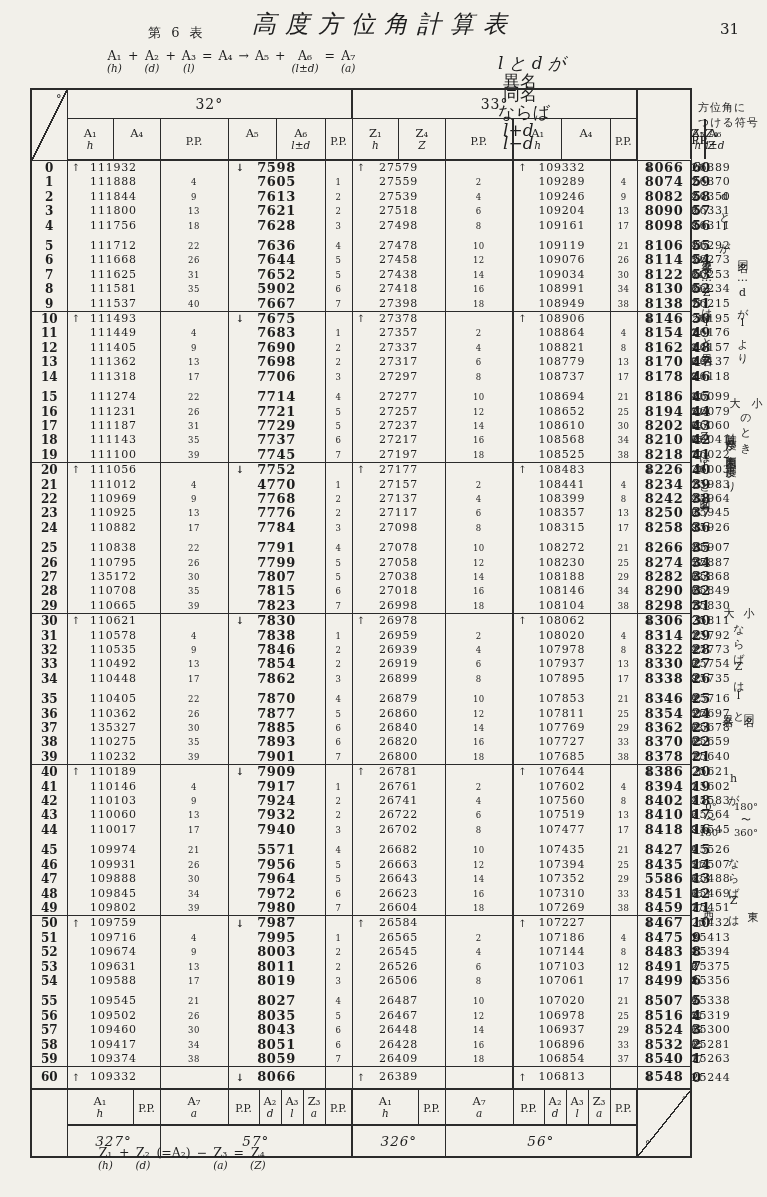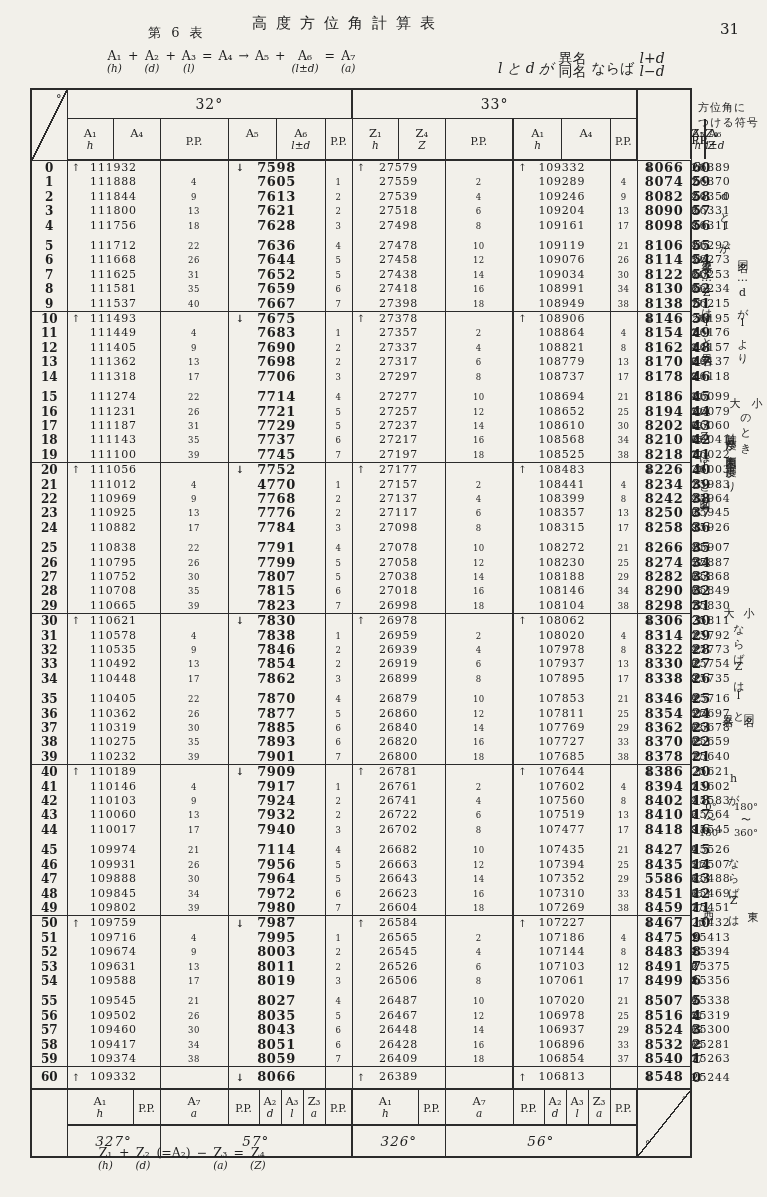--- a/index.html
+++ b/index.html
@@ -1,31 +1,31 @@
 <!DOCTYPE html>
 <html><head>
 <meta charset="utf-8">
 <style>
   html,body{margin:0;padding:0;}
   body{background:#d8d6d0;font-family:"DejaVu Serif", serif;}
   .page{position:relative;width:767px;height:1197px;background:#f2f0ea;overflow:hidden;color:#1e1e1e;}
 
   
   .tbl-label{position:absolute;left:148px;top:24px;font-size:13px;letter-spacing:3px;}
-  .page-title{position:absolute;left:252px;top:14px;font-size:15px;letter-spacing:9px;font-weight:500;}
+  .page-title{position:absolute;left:252px;top:8px;font-size:24px;letter-spacing:9px;font-weight:500;font-style:italic;}
   .page-number{position:absolute;left:720px;top:20px;font-size:15px;}
 
   
   .formula{position:absolute;display:flex;align-items:flex-start;}
   .formula-top{left:104px;top:49px;}
   .formula-bottom{left:95px;top:1146px;}
   .fterm{display:flex;flex-direction:column;align-items:center;margin:0 3px;}
   .ft-main{font-size:12.5px;line-height:14px;white-space:nowrap;}
   .ft-sub{font-size:10.5px;line-height:11px;font-style:italic;white-space:nowrap;}
-  .side-note{position:absolute;left:498px;top:52px;display:flex;align-items:flex-end;font-size:14px;}
+  .side-note{position:absolute;left:498px;top:52px;display:flex;align-items:flex-start;font-size:17px;flex-direction:column;}
   .side-note .stack{display:flex;flex-direction:column;margin:0 5px;line-height:13px;text-align:center;}
   .it{font-style:italic;}
   .bottom-note{position:absolute;left:418px;top:1208px;font-size:11px;letter-spacing:0.5px;}
 
   
   .tbl-wrap{position:absolute;left:30px;top:88px;}
   table{border-collapse:collapse;table-layout:fixed;width:660px;border:2px solid #2b2b2b;background:transparent;}
   th,td{padding:0;margin:0;border-left:1px solid #2b2b2b;text-align:center;vertical-align:middle;font-weight:normal;}
   th.hv,td.hv{border-left-width:2px;}
   thead tr.r1 th{height:28px;font-size:14px;border-bottom:1px solid #2b2b2b;}
@@ -381,21 +381,21 @@
             <td class="val bcol" colspan="2">8122</td>
             <td class="pp">6</td>
             <td class="val" colspan="2">26253</td>
             <td class="pp">14</td>
             <td class="minr hv">53</td>
           </tr>
           <tr class="">
             <td class="min">8</td>
             <td class="val" colspan="2">111581</td>
             <td class="pp">35</td>
-            <td class="val bcol" colspan="2">7659</td>
+            <td class="val bcol" colspan="2">5902</td>
             <td class="pp">6</td>
             <td class="val" colspan="2">27418</td>
             <td class="pp">16</td>
             <td class="val hv" colspan="2">108991</td>
             <td class="pp">34</td>
             <td class="val bcol" colspan="2">8130</td>
             <td class="pp">6</td>
             <td class="val" colspan="2">26234</td>
             <td class="pp">16</td>
             <td class="minr hv">52</td>
@@ -683,21 +683,21 @@
             <td class="val hv" colspan="2">108230</td>
             <td class="pp">25</td>
             <td class="val bcol" colspan="2">8274</td>
             <td class="pp">5</td>
             <td class="val" colspan="2">25887</td>
             <td class="pp">12</td>
             <td class="minr hv">34</td>
           </tr>
           <tr class="">
             <td class="min">27</td>
-            <td class="val" colspan="2">110752</td>
+            <td class="val" colspan="2">135172</td>
             <td class="pp">30</td>
             <td class="val bcol" colspan="2">7807</td>
             <td class="pp">5</td>
             <td class="val" colspan="2">27038</td>
             <td class="pp">14</td>
             <td class="val hv" colspan="2">108188</td>
             <td class="pp">29</td>
             <td class="val bcol" colspan="2">8282</td>
             <td class="pp">6</td>
             <td class="val" colspan="2">25868</td>
@@ -843,21 +843,21 @@
             <td class="val hv" colspan="2">107811</td>
             <td class="pp">25</td>
             <td class="val bcol" colspan="2">8354</td>
             <td class="pp">5</td>
             <td class="val" colspan="2">25697</td>
             <td class="pp">11</td>
             <td class="minr hv">24</td>
           </tr>
           <tr class="">
             <td class="min">37</td>
-            <td class="val" colspan="2">110319</td>
+            <td class="val" colspan="2">135327</td>
             <td class="pp">30</td>
             <td class="val bcol" colspan="2">7885</td>
             <td class="pp">6</td>
             <td class="val" colspan="2">26840</td>
             <td class="pp">14</td>
             <td class="val hv" colspan="2">107769</td>
             <td class="pp">29</td>
             <td class="val bcol" colspan="2">8362</td>
             <td class="pp">6</td>
             <td class="val" colspan="2">25678</td>
@@ -973,21 +973,21 @@
             <td class="val bcol" colspan="2">8418</td>
             <td class="pp">3</td>
             <td class="val" colspan="2">25545</td>
             <td class="pp">8</td>
             <td class="minr hv">16</td>
           </tr>
           <tr class="gap">
             <td class="min">45</td>
             <td class="val" colspan="2">109974</td>
             <td class="pp">21</td>
-            <td class="val bcol" colspan="2">7114</td>
+            <td class="val bcol" colspan="2">5571</td>
             <td class="pp">4</td>
             <td class="val" colspan="2">26682</td>
             <td class="pp">10</td>
             <td class="val hv" colspan="2">107435</td>
             <td class="pp">21</td>
             <td class="val bcol" colspan="2">8427</td>
             <td class="pp">4</td>
             <td class="val" colspan="2">25526</td>
             <td class="pp">9</td>
             <td class="minr hv">15</td>

